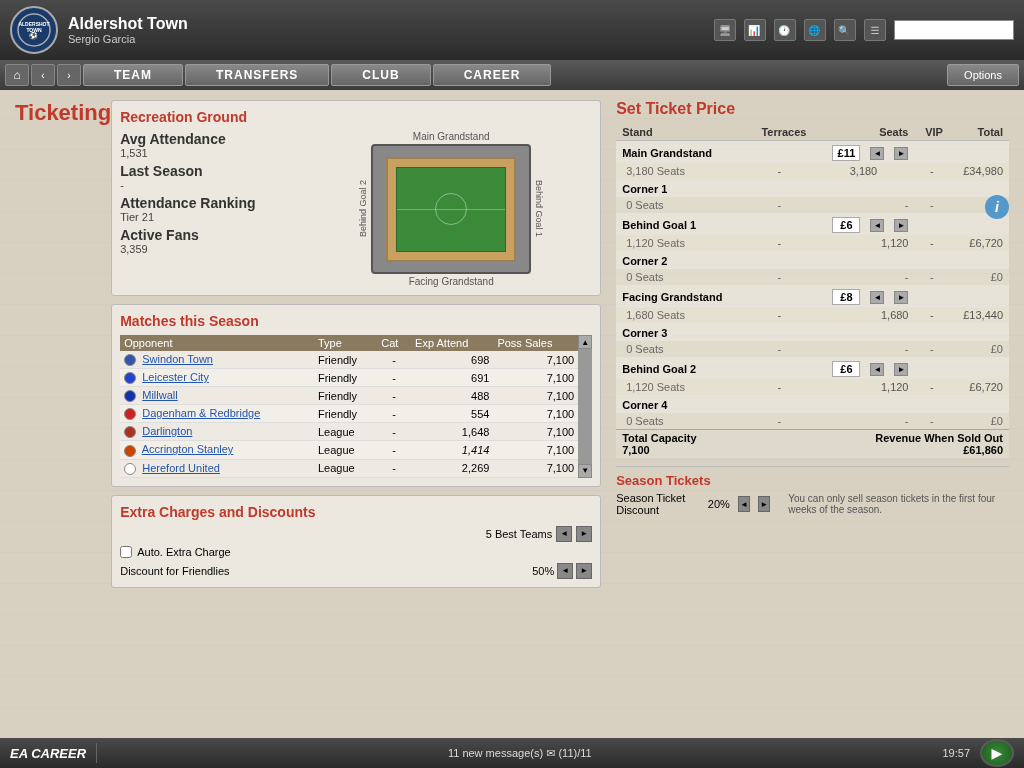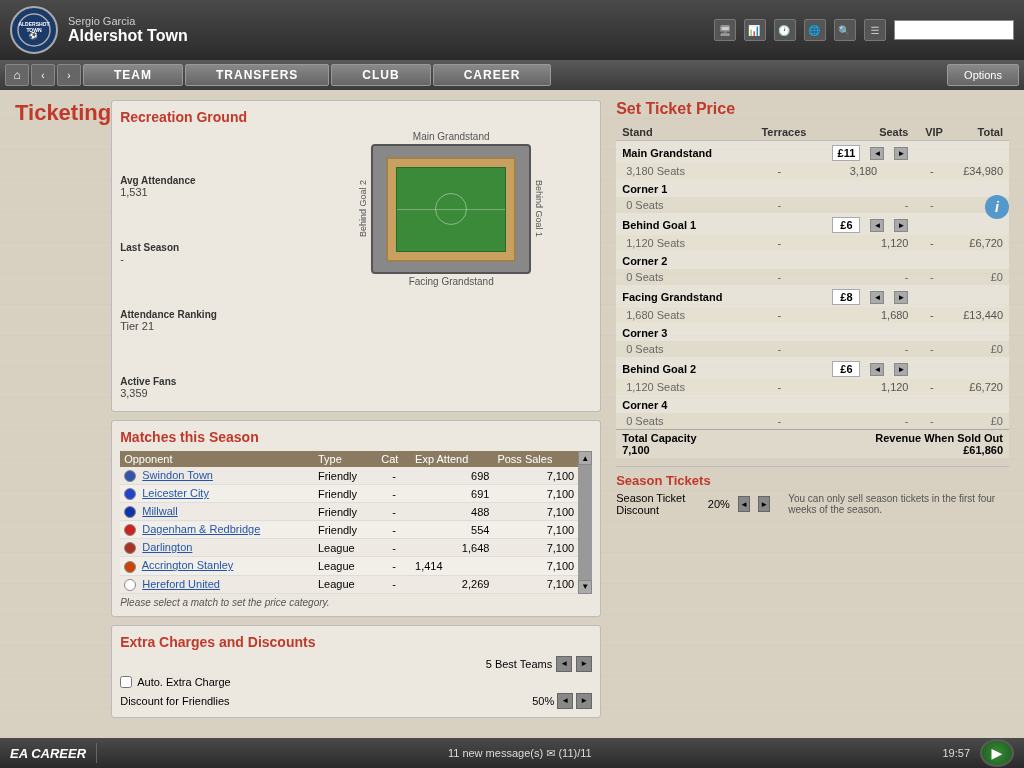--- a/index.html
+++ b/index.html
@@ -124,21 +124,21 @@
       font-size: 14px;
       font-weight: bold;
       margin-bottom: 6px;
     }
 
     #stadium-section {
       display: flex;
       gap: 10px;
     }
     #stadium-info { width: 180px; }
-    #stadium-info .stat-label { font-weight: bold; font-size: 10px; color: #333; margin-top: 44px; }
+    #stadium-info .stat-label { font-weight: bold; font-size: 14px; color: #333; }
     #stadium-info .stat-value { font-size: 11px; color: #444; margin-bottom: 4px; }
 
     #stadium-diagram {
       flex: 1;
       display: flex;
       flex-direction: column;
       align-items: center;
     }
     .stand-label-top { font-size: 10px; color: #555; margin-bottom: 2px; }
     .stand-label-bottom { font-size: 10px; color: #555; margin-top: 2px; }
@@ -381,22 +381,22 @@
 <div id="header">
   <div id="club-badge">
     <svg width="36" height="36" viewBox="0 0 36 36">
       <circle cx="18" cy="18" r="16" fill="#1a3a6a" stroke="#aaa" stroke-width="1.5"></circle>
       <text x="18" y="14" text-anchor="middle" fill="white" font-size="5" font-weight="bold">ALDERSHOT</text>
       <text x="18" y="20" text-anchor="middle" fill="white" font-size="5">TOWN</text>
       <text x="18" y="26" text-anchor="middle" fill="#ffd700" font-size="7">⚽</text>
     </svg>
   </div>
   <div id="manager-info">
+    <div id="club-name">Aldershot Town</div>
     <div id="manager-name">Sergio Garcia</div>
-    <div id="club-name">Aldershot Town</div>
   </div>
   <div id="top-icons">
     <div class="top-icon">🖥</div>
     <div class="top-icon">📊</div>
     <div class="top-icon">🕐</div>
     <div class="top-icon">🌐</div>
     <div class="top-icon">🔍</div>
     <div class="top-icon">☰</div>
     <input id="search-bar" type="text" placeholder="" style="">
   </div>
@@ -524,42 +524,41 @@
       <td style="text-align:right;">1,648</td>
       <td style="text-align:right;">7,100</td>
     </tr>
                 <tr>
       <td>
         <span style="display:inline-block;width:12px;height:12px;background:#cc4400;border-radius:50%;vertical-align:middle;margin-right:3px;border:1px solid #888;"></span>
         <span style="color:#2255aa;text-decoration:underline;cursor:pointer;">Accrington Stanley</span>
       </td>
       <td>League</td>
       <td style="text-align:center;">-</td>
-      <td style="text-align:left;">1,414</td>
+      <td style="text-align:right;font-style:italic;">1,414</td>
       <td style="text-align:right;">7,100</td>
     </tr>
                 <tr>
       <td>
         <span style="display:inline-block;width:12px;height:12px;background:#ffffff;border-radius:50%;vertical-align:middle;margin-right:3px;border:1px solid #888;"></span>
         <span style="color:#2255aa;text-decoration:underline;cursor:pointer;">Hereford United</span>
       </td>
       <td>League</td>
       <td style="text-align:center;">-</td>
       <td style="text-align:right;">2,269</td>
       <td style="text-align:right;">7,100</td>
     </tr>
               </tbody>
           </table>
           <div style="display:flex;flex-direction:column;justify-content:space-between;width:14px;">
             <div class="scroll-arrow">▲</div>
             <div style="flex:1;background:#999;"></div>
             <div class="scroll-arrow">▼</div>
           </div>
         </div>
-        <div class="please-select">Please select a match to set the price category.</div>
       </div>
 
       <div class="section-box">
         <div class="section-title">Extra Charges and Discounts</div>
         <div class="best-teams-row">
           <span>5 Best Teams</span>
           <div class="mini-btn">◄</div>
           <div class="mini-btn">►</div>
         </div>
         <div class="checkbox-row">

